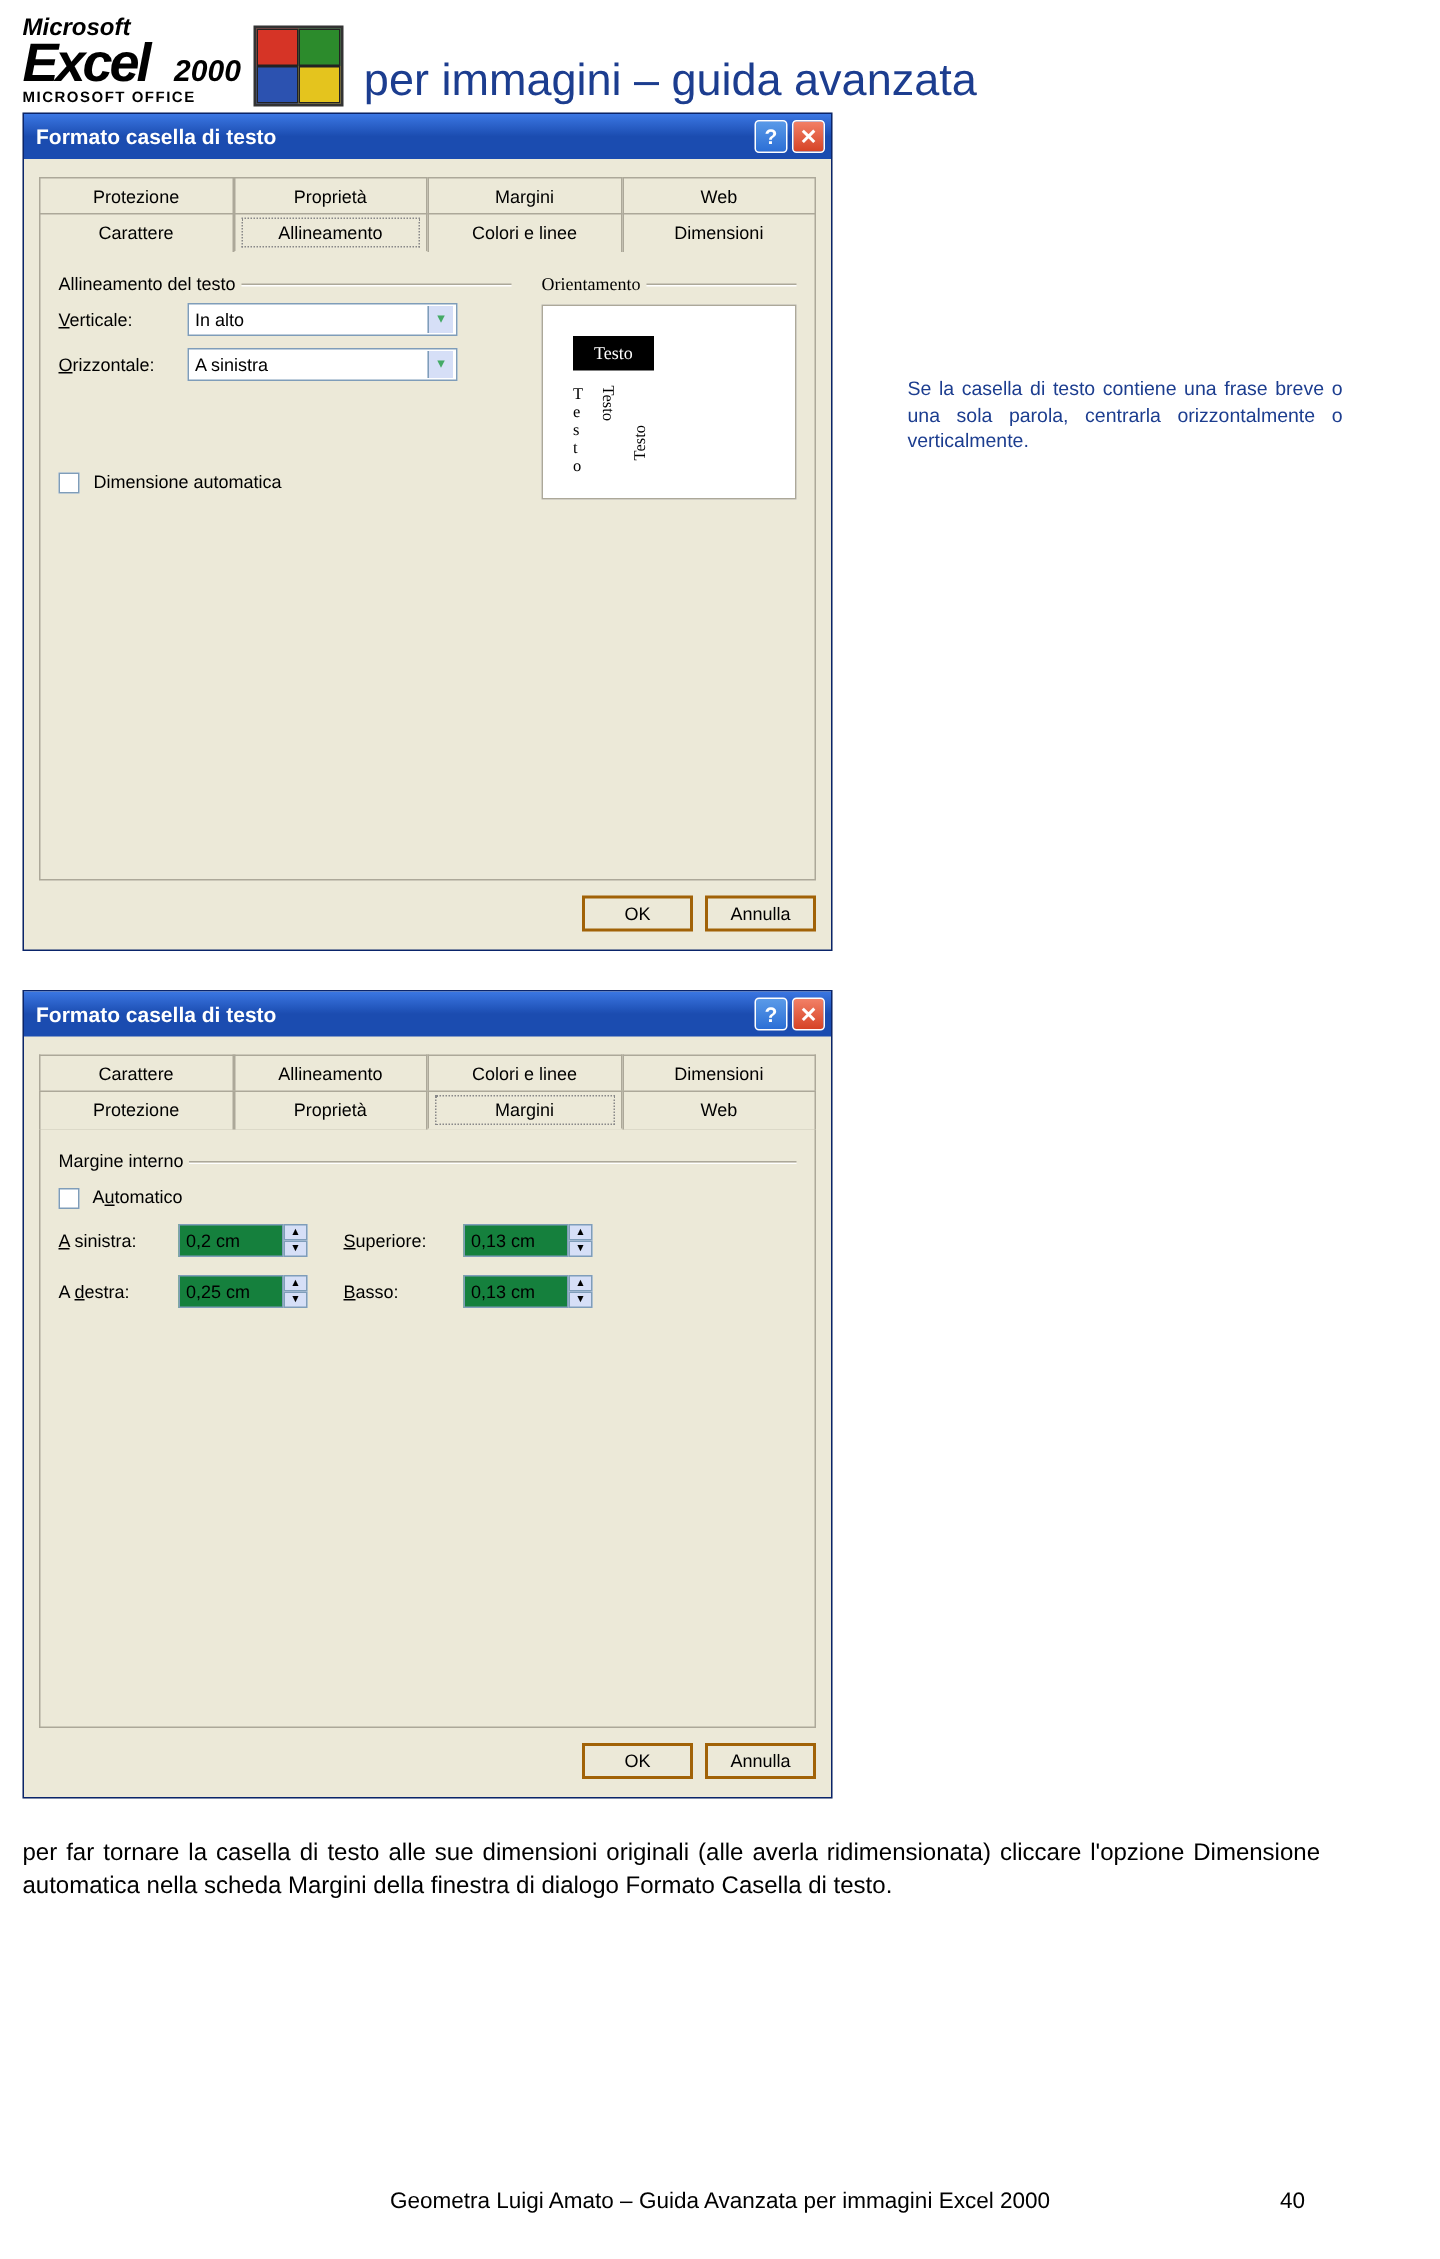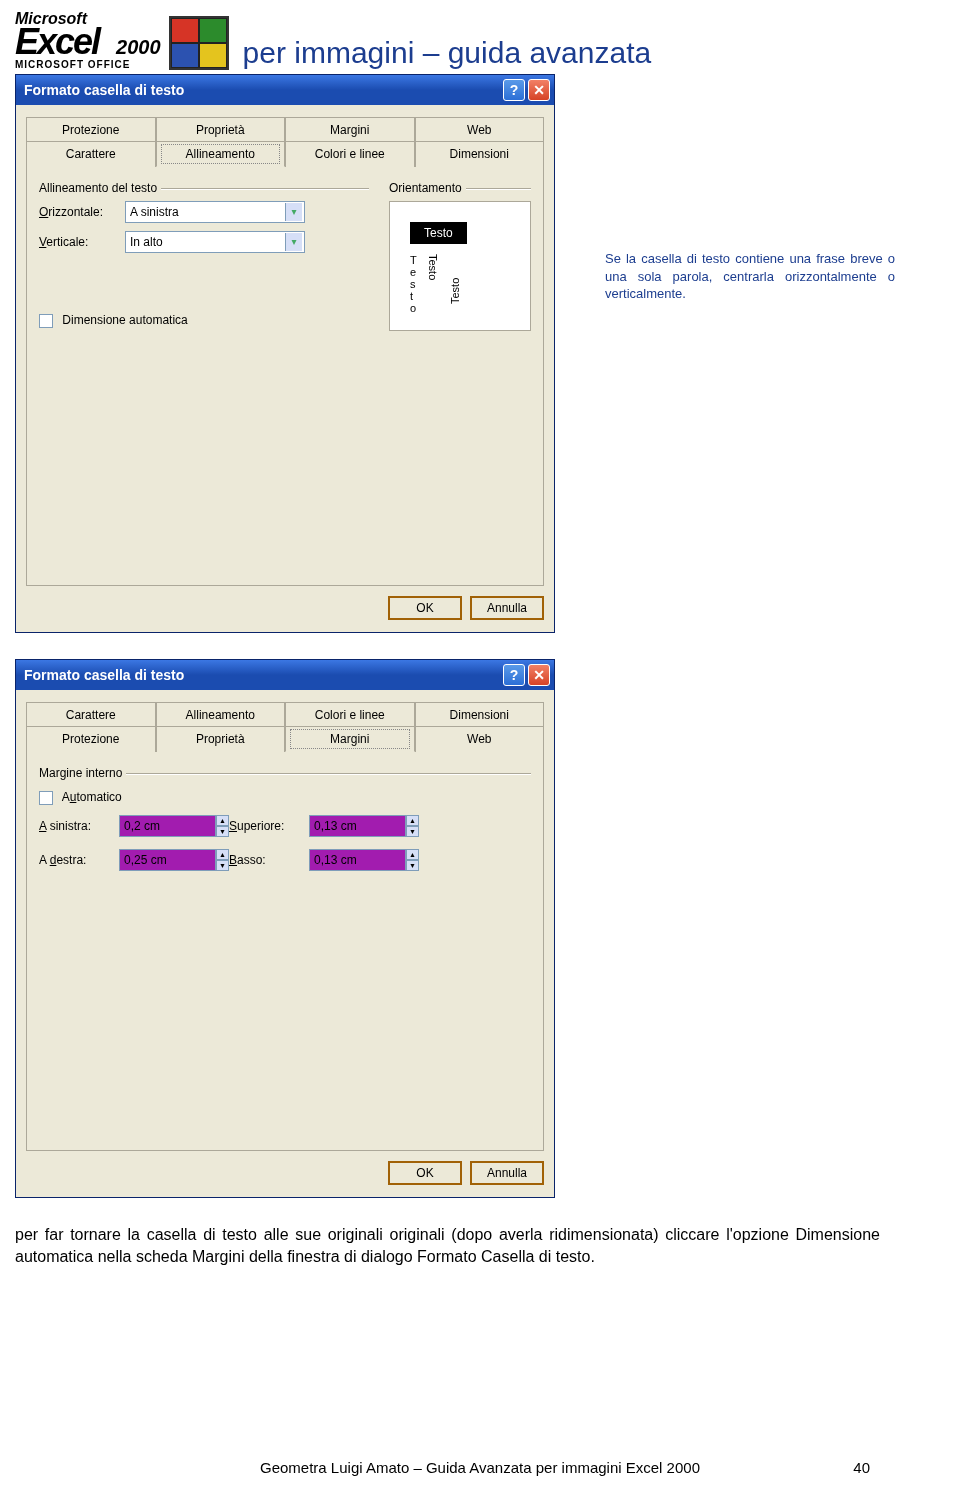--- a/index.html
+++ b/index.html
@@ -43,32 +43,32 @@
   .group-line { flex: 1; height: 1px; background: #aca899; box-shadow: 0 1px 0 #fff; }
 
   .field-row { display: flex; align-items: center; gap: 8px; margin-bottom: 8px; }
   .field-row label { width: 78px; font-size: 12px; }
   .select { flex: 1; max-width: 180px; height: 22px; border: 1px solid #7f9db9; background: #fff; display: flex; align-items: center; padding: 0 4px; font-size: 12px; position: relative; }
   .select::after { content: "▾"; position: absolute; right: 2px; top: 1px; width: 16px; height: 18px; background: #d6dff7; border-left: 1px solid #7f9db9; text-align: center; font-size: 10px; line-height: 18px; color: #4a6; }
   .checkbox { width: 14px; height: 14px; border: 1px solid #7f9db9; background: #fff; display: inline-block; margin-right: 6px; vertical-align: middle; }
 
   .align-group-row { display: flex; gap: 20px; }
   .align-left { flex: 1; }
-  .orient-box { width: 142px; }
+  .orient-box { width: 170px; font-family: Liberation Serif, serif; }
   .orient-preview { border: 1px solid #aca899; background: #fff; height: 130px; padding: 20px; display: flex; gap: 10px; align-items: flex-start; }
   .orient-h { background: #000; color: #fff; padding: 4px 14px; font-size: 12px; }
   .orient-v { display: flex; flex-direction: column; font-size: 11px; line-height: 1.1; }
   .orient-v2 { writing-mode: vertical-rl; text-orientation: mixed; font-size: 11px; height: 50px; }
 
   .btn-row { display: flex; justify-content: flex-end; gap: 8px; margin-top: 10px; }
   .btn { min-width: 74px; height: 24px; border: 2px solid #a16207; background: #ece9d8; font-size: 12px; cursor: pointer; }
 
   .margin-grid { display: grid; grid-template-columns: 80px 110px 80px 110px; row-gap: 12px; align-items: center; font-size: 12px; margin-top: 10px; }
   .spinner { display: flex; height: 22px; }
-  .spinner input { width: 97px; border: 1px solid #7f9db9; background: #a21caf; font-size: 12px; padding: 0 4px; }
+  .spinner input { width: 70px; border: 1px solid #7f9db9; background: #15803d; font-size: 12px; padding: 0 4px; }
   .spin-btns { display: flex; flex-direction: column; width: 16px; }
   .spin-btns div { flex:1; border:1px solid #7f9db9; background:#d6dff7; font-size:7px; text-align:center; line-height:9px; }
   .ul { text-decoration: underline; }
 
   
   .side-note { position: absolute; width: 290px; font-size: 13px; color: #1c3d8f; text-align: justify; line-height: 1.35; }
   .note1 { top: 250px; left: 605px; }
   .note2 { top: 870px; left: 605px; }
 
   .body-para { font-size: 16px; color: #000; text-align: justify; margin-top: 6px; line-height: 1.35; }
@@ -118,26 +118,26 @@
       <div class="tab">Dimensioni</div>
     </div>
     <div class="tab-panel">
       <div class="align-group-row">
         <div class="align-left">
           <div class="group-label">
             <span>Allineamento del testo</span>
                 <span class="group-line"></span>
           </div>
           <div class="field-row">
+            <label><span class="ul">V</span>erticale:</label>
+            <div class="select">In alto</div>
+          </div>
+          <div class="field-row">
             <label><span class="ul">O</span>rizzontale:</label>
             <div class="select">A sinistra</div>
-          </div>
-          <div class="field-row">
-            <label><span class="ul">V</span>erticale:</label>
-            <div class="select">In alto</div>
           </div>
           <div style="margin-top:60px">
             <span class="checkbox"></span>
             <span>Dimensione automatica</span>
           </div>
         </div>
         <div class="orient-box">
           <div class="group-label">
             <span>Orientamento</span>
                 <span class="group-line"></span>
@@ -228,20 +228,20 @@
       </div>
     </div>
     <div class="btn-row">
       <button class="btn">OK</button>
       <button class="btn">Annulla</button>
     </div>
   </div>
 </div>
 
 
-<p class="body-para">per far tornare la casella di testo alle sue originali originali (dopo averla ridimensionata) cliccare l'opzione Dimensione automatica nella scheda Margini della finestra di dialogo Formato Casella di testo.</p>
+<p class="body-para">per far tornare la casella di testo alle sue dimensioni originali (alle averla ridimensionata) cliccare l'opzione Dimensione automatica nella scheda Margini della finestra di dialogo Formato Casella di testo.</p>
 
 <div class="footer">
   <span>Geometra Luigi Amato – Guida Avanzata per immagini Excel 2000</span>
   <span class="pagenum">40</span>
 </div>
 
 </div>
 
 </body></html>

